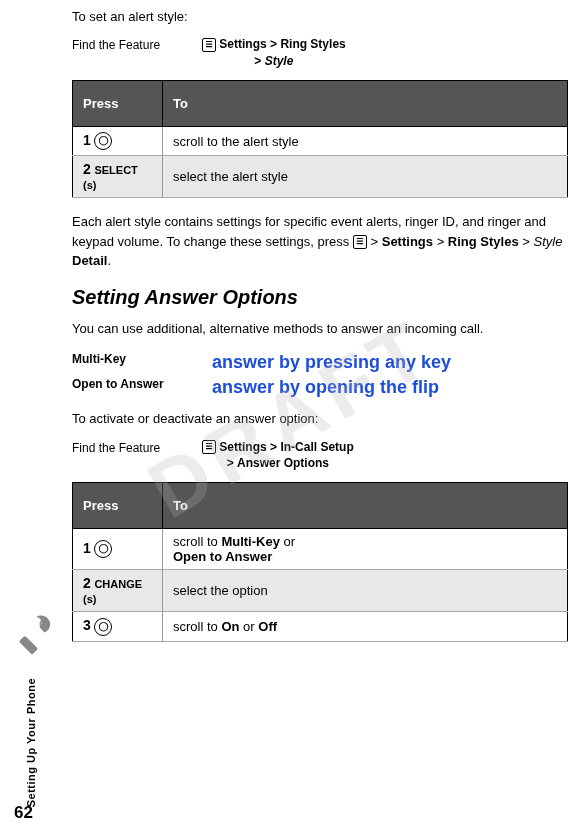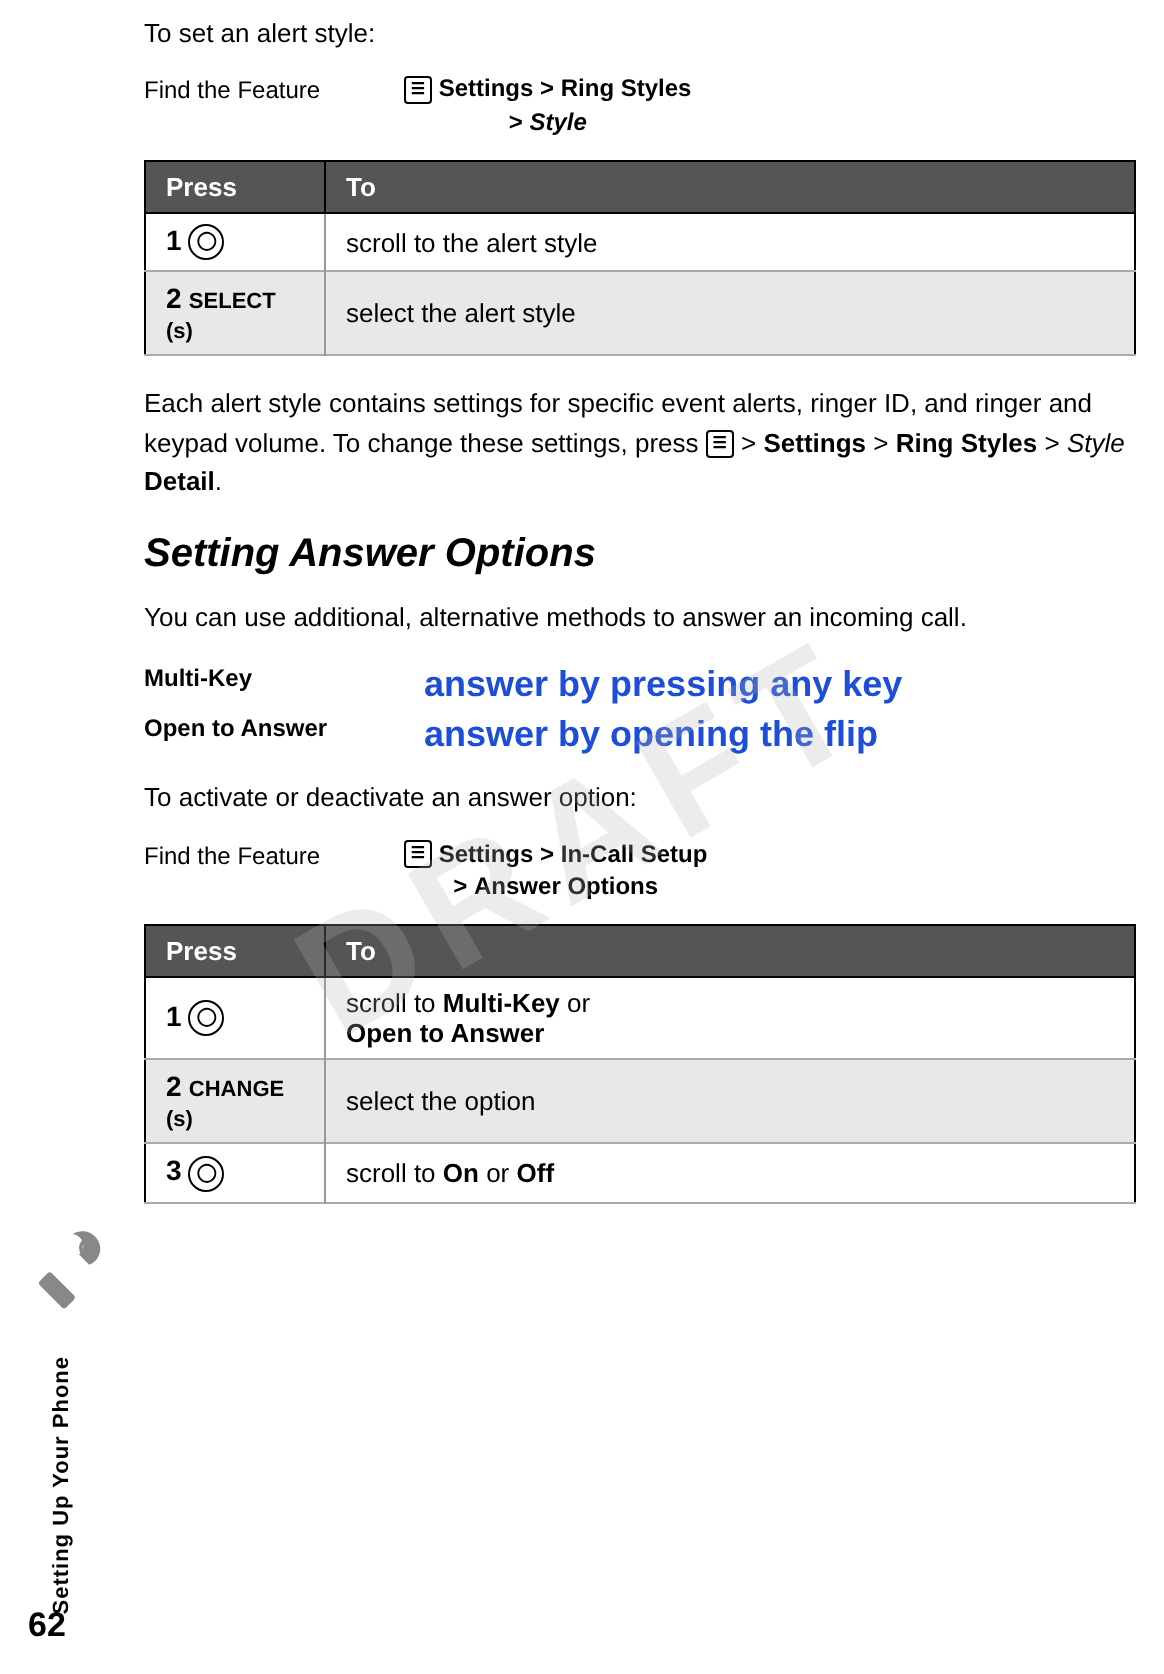--- a/index.html
+++ b/index.html
@@ -81,21 +81,21 @@
       margin-bottom: 14px;
       border: 1.5px solid #000;
     }
 
     .press-table thead tr {
       background: #555;
       color: #fff;
     }
 
     .press-table thead th {
-      padding: 5px 10px;
+      padding: 15px 10px;
       font-size: 13px;
       font-weight: bold;
       text-align: left;
       border: 1px solid #000;
     }
 
     .press-table tbody tr {
       border-bottom: 1px solid #aaa;
     }
 

